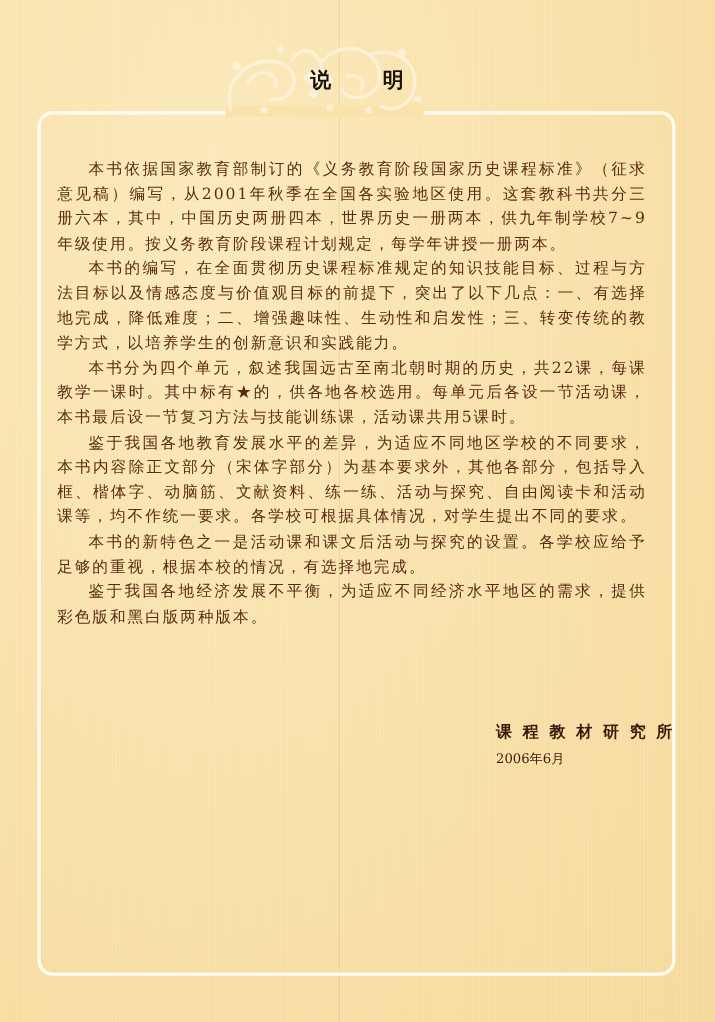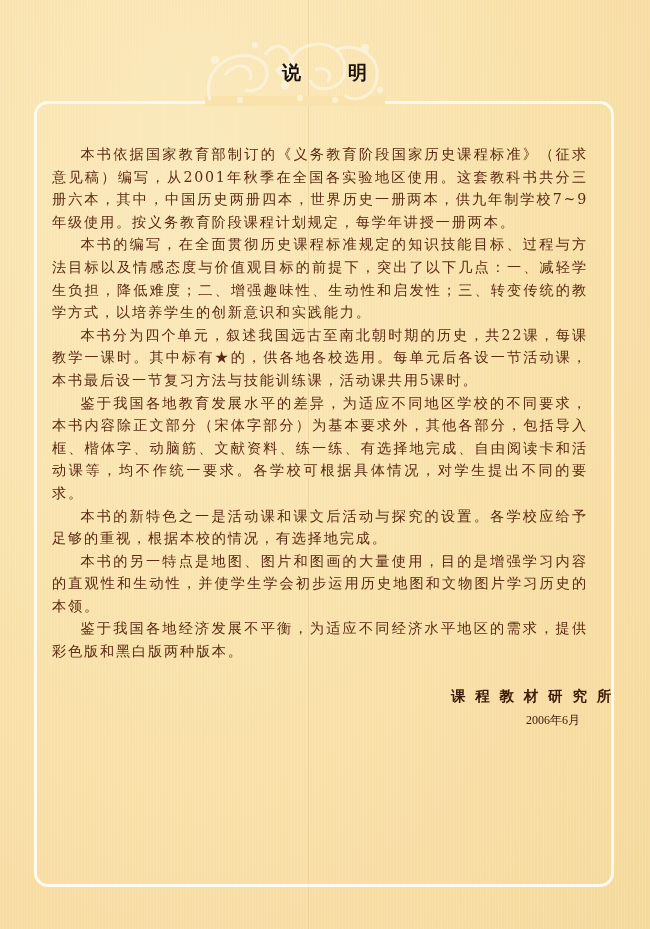--- a/index.html
+++ b/index.html
@@ -27,22 +27,22 @@
   }
   .title span { display: inline-block; }
   .title .t1 { margin-right: 46px; }
   .body-text {
     position: absolute; left: 52px; top: 143px; width: 536px;
     font-size: 14.2px; line-height: 22.6px; color: #5a2a12;
     text-align: justify; letter-spacing: 1.8px;
   }
   .body-text p { margin: 0; text-indent: 2em; }
   .sign {
-    position: absolute; right: 52px; top: 683px; text-align: right;
-    color: #3a1a0a; font-weight: bold; font-family: Liberation Serif, serif;
+    position: absolute; right: 52px; top: 653px; 
+    color: #3a1a0a; font-weight: bold;
   }
   .sign .org1 { font-size: 14.5px; letter-spacing: 9.8px; margin-right: -9px; line-height: 26px; }
   .sign .org2 { font-size: 14px; letter-spacing: 1.8px; line-height: 24px; }
   .sign .date { font-size: 12px; font-weight: normal; color: #3a1a0a; line-height: 22px; margin-right: 32px; }
 </style>
 </head>
 <body>
 
 <div class="page">
   <div class="fold"></div>
@@ -71,25 +71,24 @@
       <path d="M80 40 C90 30, 105 30, 108 45 C100 50, 88 52, 80 40 Z"></path>
     </g>
   </svg>
 
   <div class="title">
     <span class="t1">说</span><span class="t2">明</span>
   </div>
 
   <div class="body-text">
     <p>本书依据国家教育部制订的《义务教育阶段国家历史课程标准》（征求意见稿）编写，从2001年秋季在全国各实验地区使用。这套教科书共分三册六本，其中，中国历史两册四本，世界历史一册两本，供九年制学校7~9年级使用。按义务教育阶段课程计划规定，每学年讲授一册两本。</p>
-    <p>本书的编写，在全面贯彻历史课程标准规定的知识技能目标、过程与方法目标以及情感态度与价值观目标的前提下，突出了以下几点：一、减轻学生负担，降低难度；二、增强趣味性、生动性和启发性；三、转变传统的教学方式，以培养学生的创新意识和实践能力。</p>
+    <p>本书的编写，在全面贯彻历史课程标准规定的知识技能目标、过程与方法目标以及情感态度与价值观目标的前提下，突出了以下几点：一、有选择地完成，降低难度；二、增强趣味性、生动性和启发性；三、转变传统的教学方式，以培养学生的创新意识和实践能力。</p>
     <p>本书分为四个单元，叙述我国远古至南北朝时期的历史，共22课，每课教学一课时。其中标有★的，供各地各校选用。每单元后各设一节活动课，本书最后设一节复习方法与技能训练课，活动课共用5课时。</p>
-    <p>鉴于我国各地教育发展水平的差异，为适应不同地区学校的不同要求，本书内容除正文部分（宋体字部分）为基本要求外，其他各部分，包括导入框、楷体字、动脑筋、文献资料、练一练、有选择地完成、自由阅读卡和活动课等，均不作统一要求。各学校可根据具体情况，对学生提出不同的要求。</p>
+    <p>鉴于我国各地教育发展水平的差异，为适应不同地区学校的不同要求，本书内容除正文部分（宋体字部分）为基本要求外，其他各部分，包括导入框、楷体字、动脑筋、文献资料、练一练、活动与探究、自由阅读卡和活动课等，均不作统一要求。各学校可根据具体情况，对学生提出不同的要求。</p>
     <p>本书的新特色之一是活动课和课文后活动与探究的设置。各学校应给予足够的重视，根据本校的情况，有选择地完成。</p>
-    <p>本书的另一特点是地图、图片和图画的大量使用，目的是增强学习内容的直观性和生动性，并使学生学会初步运用历史地图和文物图片学习历史的本领。</p>
     <p>鉴于我国各地经济发展不平衡，为适应不同经济水平地区的需求，提供彩色版和黑白版两种版本。</p>
   </div>
 
   <div class="sign">
     <div class="org1">课程教材研究所</div>
     <div class="date">2006年6月</div>
   </div>
 </div>
 
 </body></html>

